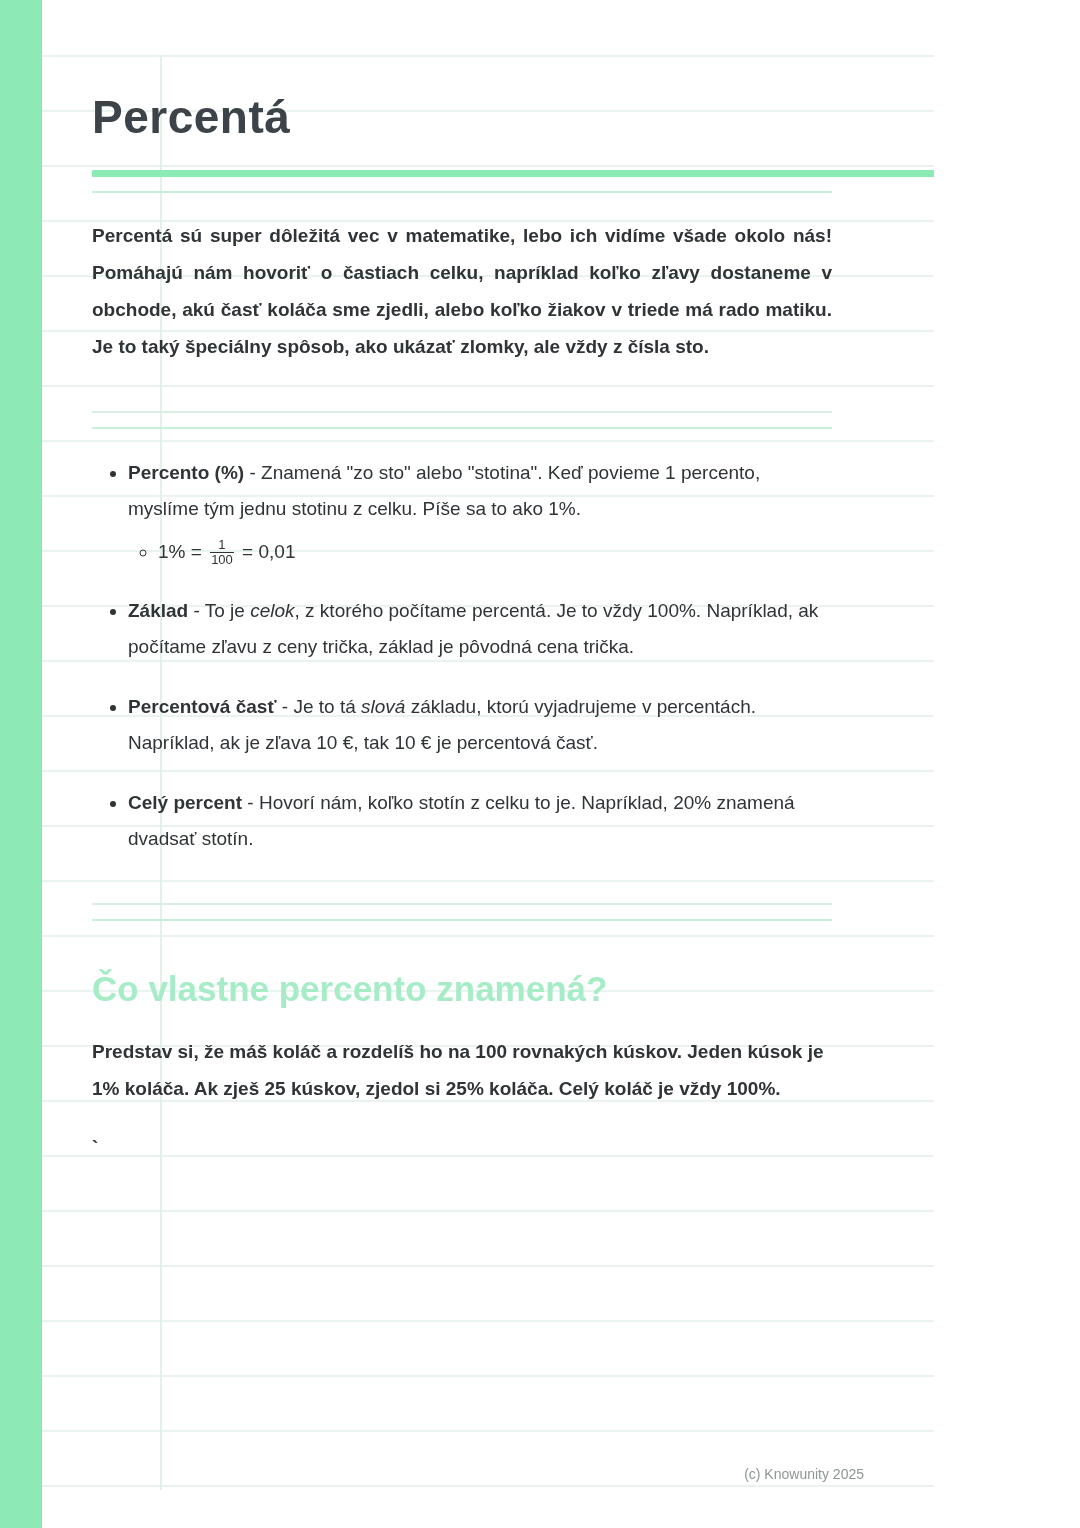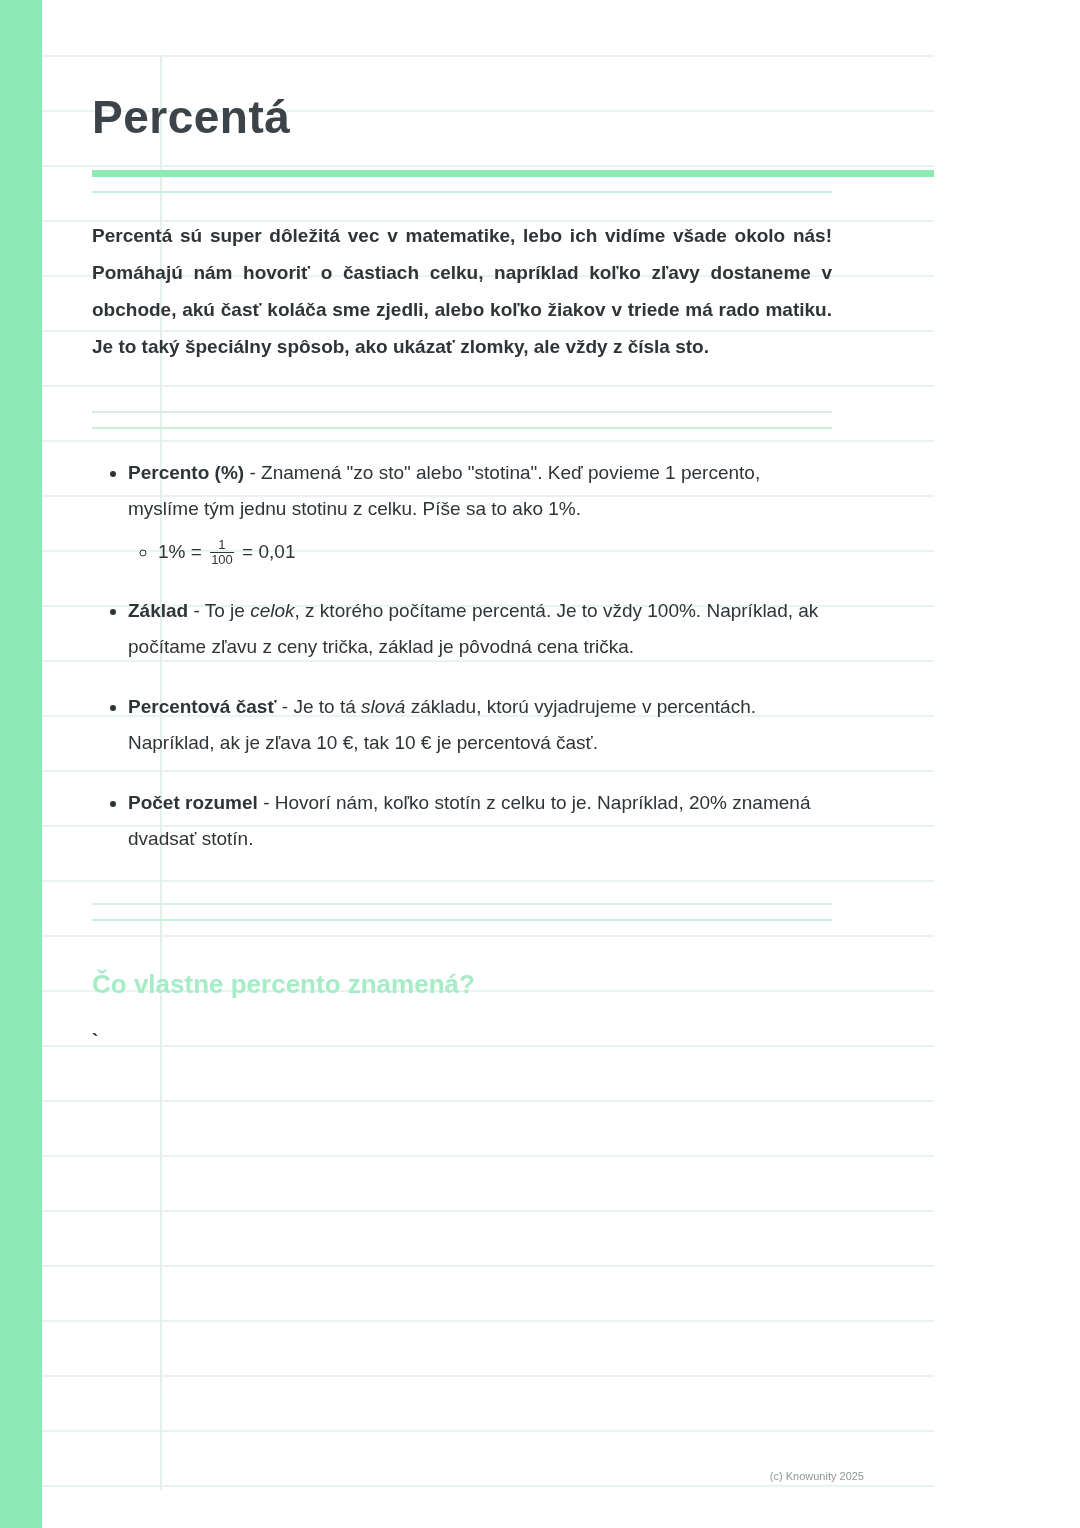--- a/index.html
+++ b/index.html
@@ -24,27 +24,27 @@
   .h2-line{margin-top:14px;height:2px;width:100%;background:#c8f1dc;}
   p{font-size:19px;line-height:37px;margin:24px 0 0;font-weight:bold;}
   p.just{text-align:justify;}
   .divider{margin-top:46px;height:2px;width:100%;background:#d9efe3;}
   ul.bullets{margin:26px 0 0;padding-left:36px;list-style:disc;}
   ul.bullets > li{margin-bottom:24px;font-size:19px;line-height:36px;}
   ul.sub{margin:8px 0 0;padding-left:30px;list-style:circle;}
   ul.sub > li{font-size:19px;line-height:34px;}
   .b{font-weight:bold;margin-top:40px;}
   .i{font-style:italic;margin-top:22px;}
-  h3{font-size:26px;font-weight:bold;color:#a6ecc7;margin:48px 0 0;}
+  h3{font-size:35px;font-weight:bold;color:#a6ecc7;margin:48px 0 0;}
   .stray{margin-top:22px;font-size:19px;}
   .frac{display:inline-block;vertical-align:-6px;text-align:center;font-size:13px;line-height:1.1;margin:0 3px;}
   .frac .num{display:block;border-bottom:1.5px solid #2f3437;padding:0 3px;}
   .frac .den{display:block;padding:0 1px;}
   .footer{
-    position:absolute;right:70px;bottom:46px;font-size:11px;color:#8d9793;
+    position:absolute;right:70px;bottom:46px;font-size:14px;color:#8d9793;
   }
 </style>
 </head>
 <body>
 
 <div class="page">
   <div class="left-strip"></div>
   <div class="sheet"></div>
   <div class="margin-line"></div>
   <div class="right-col"></div>
@@ -69,25 +69,26 @@
           </li>
         </ul>
       </li>
       <li>
         <span class="b">Základ</span><span> - To je </span><span class="i">celok</span><span>, z ktorého počítame percentá. Je to vždy 100%. Napríklad, ak počítame zľavu z ceny trička, základ je pôvodná cena trička.</span>
       </li>
       <li>
         <span class="b">Percentová časť</span><span> - Je to tá </span><span class="i">slová</span><span> základu, ktorú vyjadrujeme v percentách. Napríklad, ak je zľava 10 €, tak 10 € je percentová časť.</span>
       </li>
       <li>
-        <span class="b">Počet rozumel</span><span> - Hovorí nám, koľko stotín z celku to je. Napríklad, 20% znamená dvadsať stotín.</span>
+        <span class="b">Celý percent</span><span> - Hovorí nám, koľko stotín z celku to je. Napríklad, 20% znamená dvadsať stotín.</span>
       </li>
     </ul>
 
     <div class="divider"></div>
 
     <div class="h2-line"></div>
     <h3>Čo vlastne percento znamená?</h3>
+    <p>Predstav si, že máš koláč a rozdelíš ho na 100 rovnakých kúskov. Jeden kúsok je 1% koláča. Ak zješ 25 kúskov, zjedol si 25% koláča. Celý koláč je vždy 100%.</p>
     <p class="stray">`</p>
   </div>
 
   <div class="footer">(c) Knowunity 2025</div>
 </div>
 
 </body></html>

